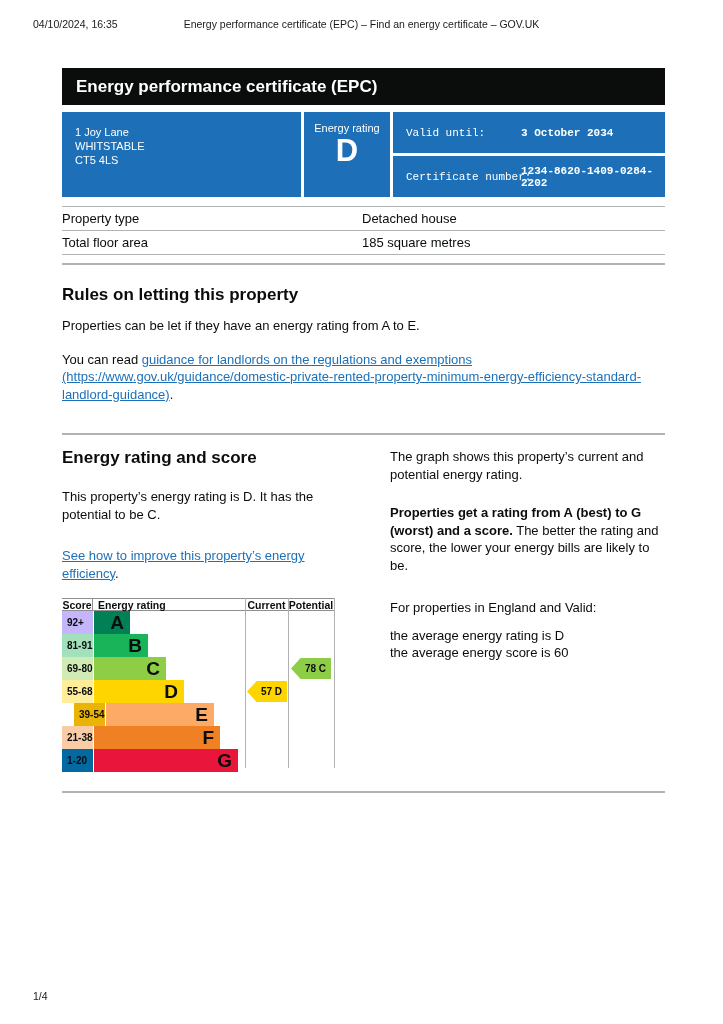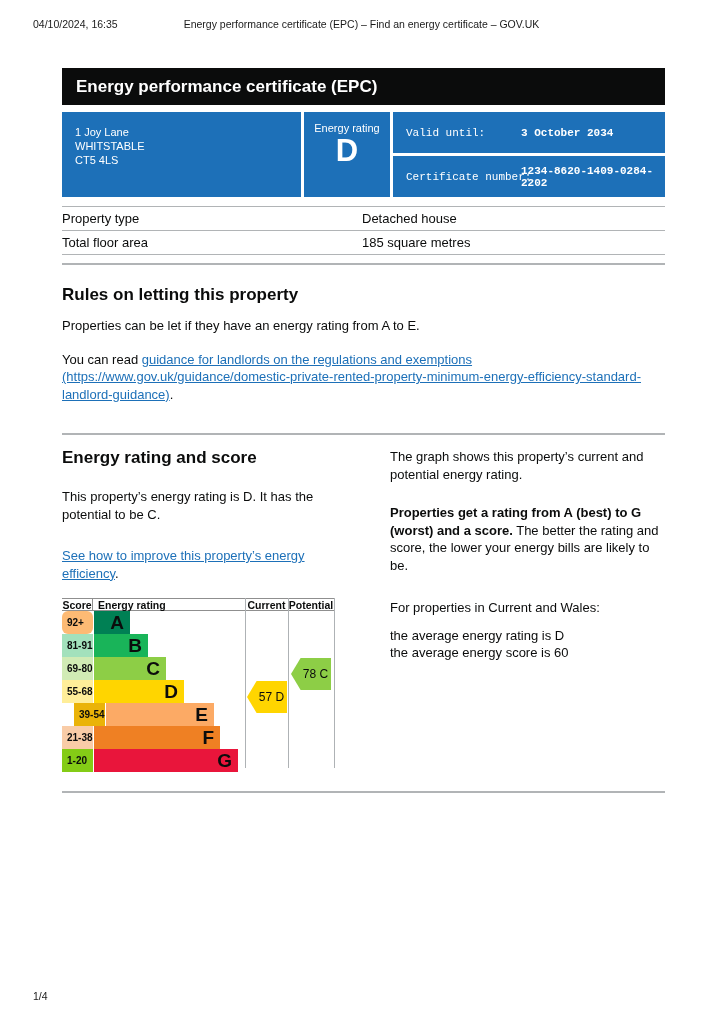--- a/index.html
+++ b/index.html
@@ -67,24 +67,24 @@
   .ch-current { width:43px; text-align:center; }
   .ch-potential { width:46px; text-align:center; }
   .band-row { display:flex; height:23px; }
   .score-cell { width:31px; font-size:10px; font-weight:bold;
     display:flex; align-items:center; padding-left:5px; }
   .bar-area { width:152px; padding-left:1px; }
   .rating-bar { height:23px; display:flex; align-items:center; justify-content:flex-end;
     padding-right:6px; font-size:19px; font-weight:bold; color:#0b0c0c; }
   .vline { position:absolute; top:0; bottom:4px; width:1px; background:#aeb2b5; }
   .vl-1 { left:183px; } .vl-2 { left:226px; } .vl-3 { left:272px; }
-  .arrow { position:absolute; width:40px; height:32px;
+  .arrow { position:absolute; width:40px; height:21px;
     clip-path:polygon(24% 0, 100% 0, 100% 100%, 24% 100%, 0 50%);
     display:flex; align-items:center; justify-content:center; padding-left:9px;
-    font-size:12px; font-weight:normal; color:#0b0c0c; }
+    font-size:10px; font-weight:bold; color:#0b0c0c; }
   .arrow-current { left:185px; }
   .arrow-potential { left:229px; }
 </style>
 </head>
 <body>
 
 <div class="print-header">
   <span class="ph-title">Energy performance certificate (EPC) – Find an energy certificate – GOV.UK</span>
   <span class="ph-date">04/10/2024, 16:35</span>
 </div>
@@ -145,21 +145,21 @@
 
       <div class="chart">
         <div class="chart-head">
           <span class="ch-score">Score</span>
           <span class="ch-rating">Energy rating</span>
           <span class="ch-current">Current</span>
           <span class="ch-potential">Potential</span>
         </div>
 
         <div class="band-row">
-          <span class="score-cell" style="background: #fdba74; border-radius: 6px;">92+</span>
+          <span class="score-cell" style="background: #c4b5fd;">92+</span>
           <span class="bar-area">
               <span class="rating-bar" style="background: rgb(0, 128, 84); width: 36px;">A</span>
             </span>
         </div>
         <div class="band-row">
           <span class="score-cell" style="background: rgb(163, 225, 188);">81-91</span>
           <span class="bar-area">
               <span class="rating-bar" style="background: rgb(25, 180, 89); width: 54px;">B</span>
             </span>
         </div>
@@ -181,39 +181,39 @@
               <span class="rating-bar" style="background: rgb(252, 170, 101); width: 108px;">E</span>
             </span>
         </div>
         <div class="band-row">
           <span class="score-cell" style="background: rgb(249, 204, 167);">21-38</span>
           <span class="bar-area">
               <span class="rating-bar" style="background: rgb(239, 128, 35); width: 126px;">F</span>
             </span>
         </div>
         <div class="band-row">
-          <span class="score-cell" style="background: #84cc16;">1-20</span>
+          <span class="score-cell" style="background: #0369a1;">1-20</span>
           <span class="bar-area">
               <span class="rating-bar" style="background: rgb(233, 21, 59); width: 144px;">G</span>
             </span>
         </div>
 
         <span class="vline vl-1"></span>
         <span class="vline vl-2"></span>
         <span class="vline vl-3"></span>
 
         <span class="arrow arrow-current" style="background: rgb(255, 213, 0); top: 83px;">57  D</span>
         <span class="arrow arrow-potential" style="background: rgb(141, 206, 70); top: 60px;">78  C</span>
       </div>
     </div>
 
     <div class="col-right">
       <p>The graph shows this property’s current and potential energy rating.</p>
       <p class="cr-p2"><span class="bold">Properties get a rating from A (best) to G (worst) and a score.</span><span> The better the rating and score, the lower your energy bills are likely to be.</span></p>
-      <p class="cr-p3">For properties in Current and Wales:</p>
+      <p class="cr-p3">For properties in England and Valid:</p>
       <p class="cr-p4"><span>the average energy rating is D</span><br><span>the average energy score is 60</span></p>
     </div>
   </div>
 
   <hr class="sec hr3">
 </div>
 
 <div class="print-footer">
   <span>1/4</span>
 </div>

